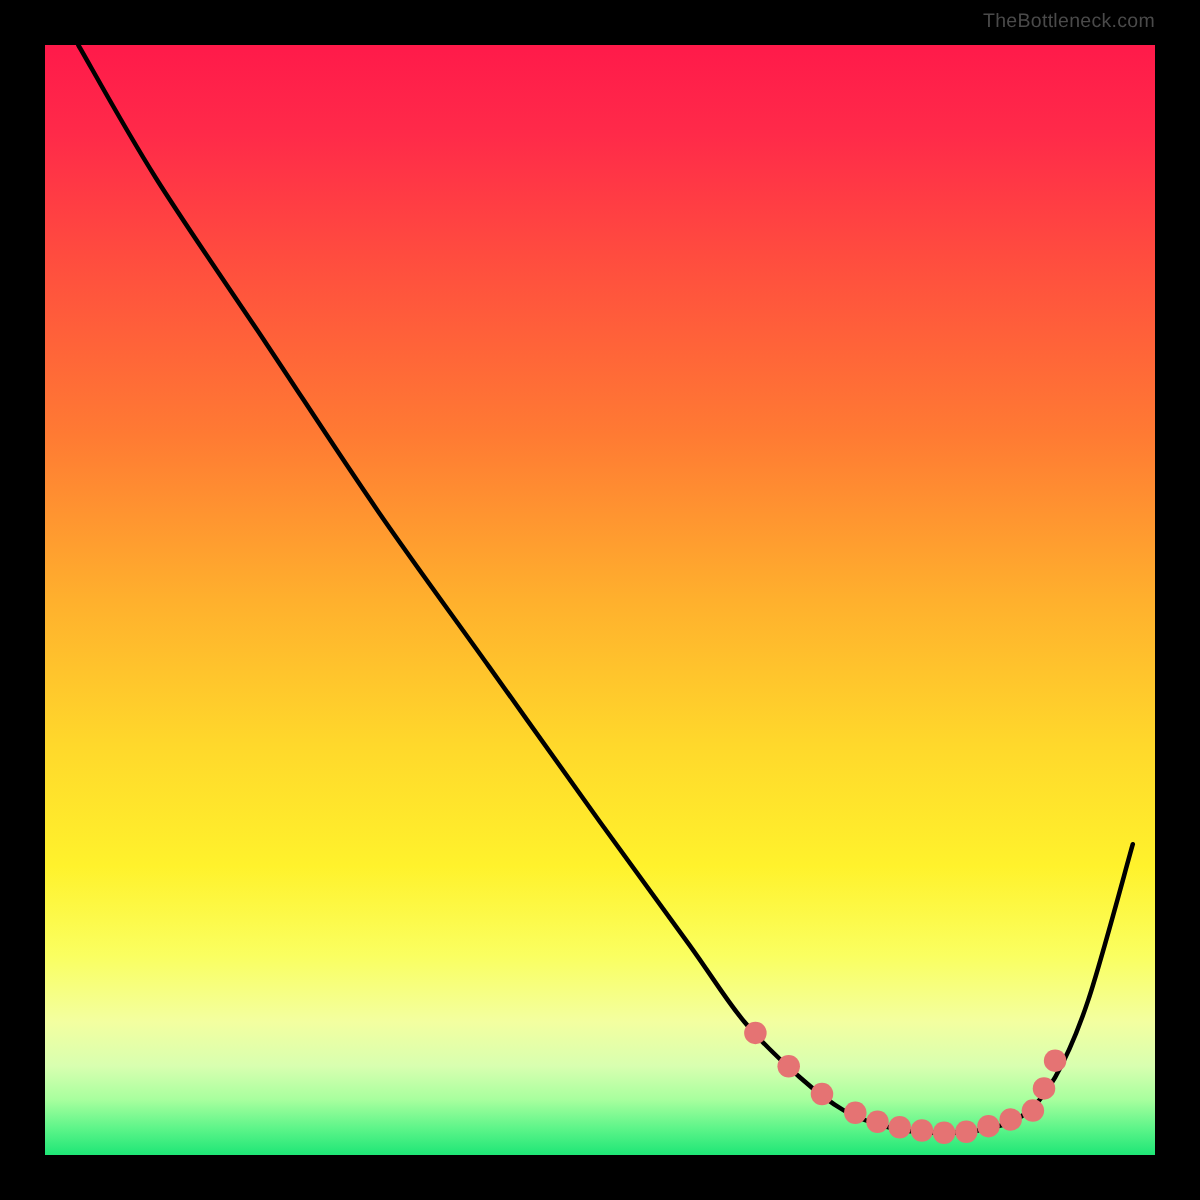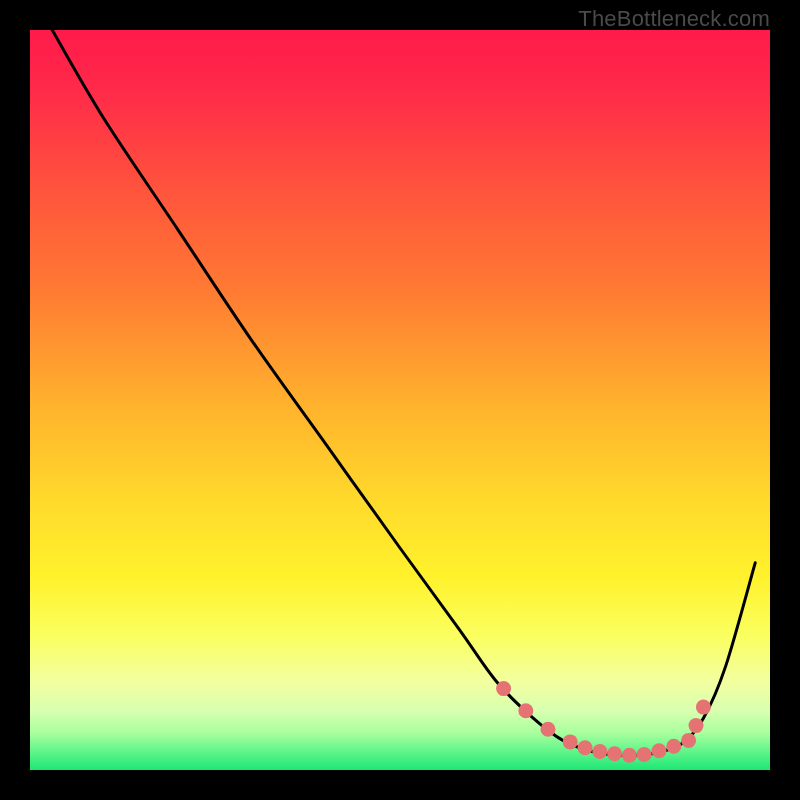--- a/index.html
+++ b/index.html
@@ -22,21 +22,21 @@
     left: 30px;
     top: 30px;
     width: 740px;
     height: 740px;
   }
   .attribution {
     position: absolute;
     top: 6px;
     right: 30px;
     color: #4a4a4a;
-    font-size: 22px;
+    font-size: 13px;
     font-weight: 500;
     letter-spacing: 0.2px;
   }
   svg {
     display: block;
   }
 </style>
 </head>
 <body>
 

